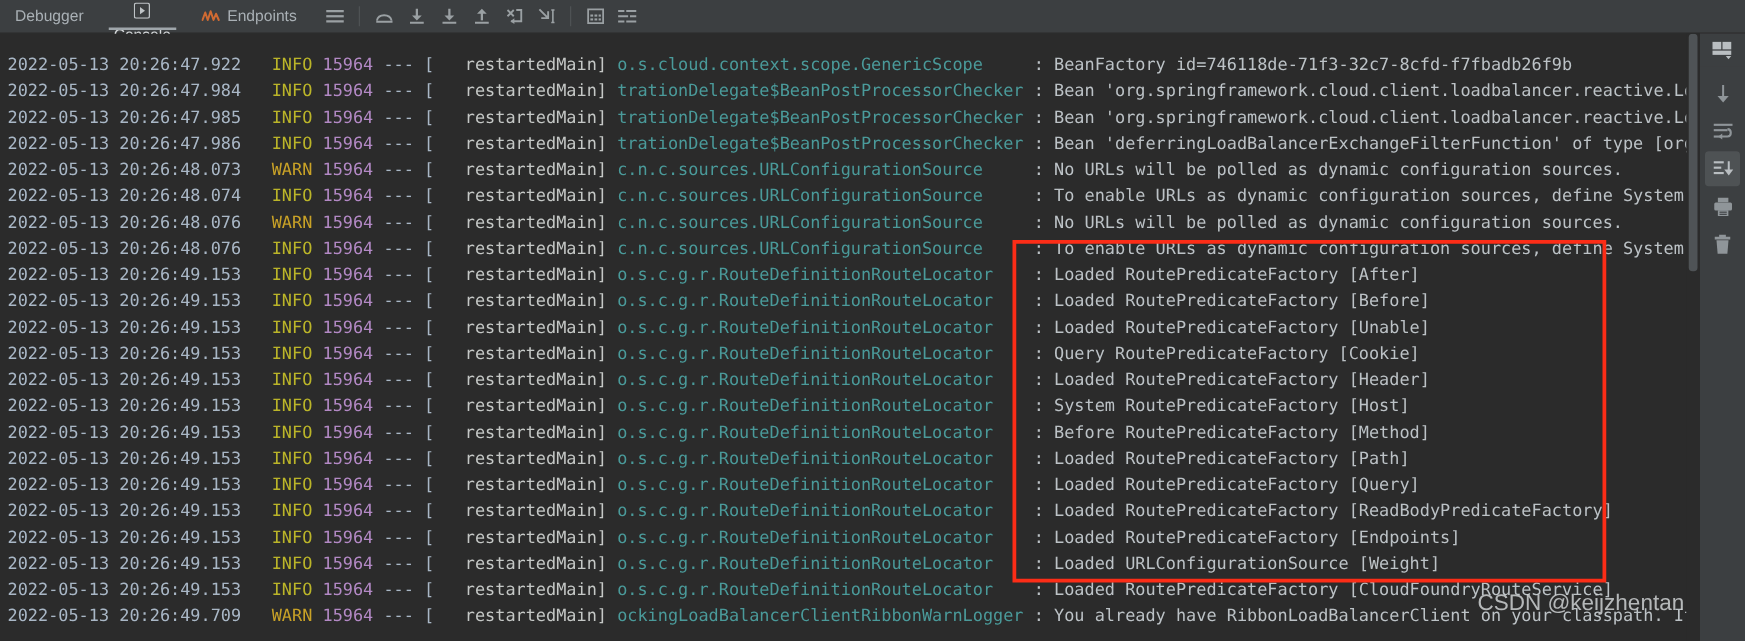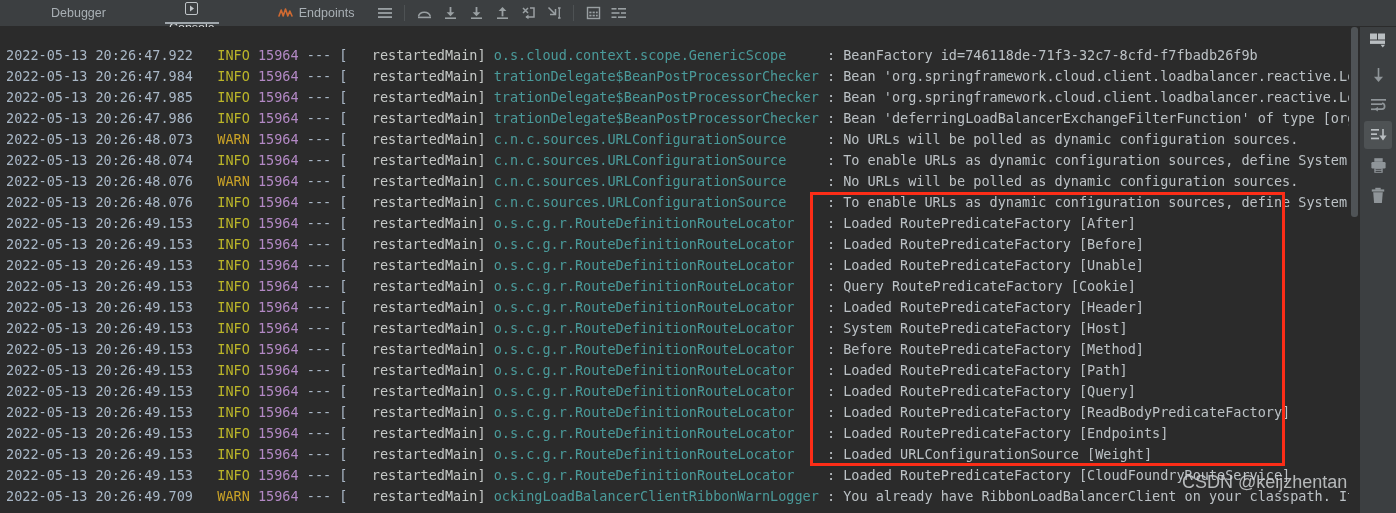--- a/index.html
+++ b/index.html
@@ -15,41 +15,41 @@
   .toolbar{
     height:26px;min-height:26px;background:#3c3f41;
     display:flex;align-items:center;
     font-family:"Liberation Sans",sans-serif;
     border-bottom:1px solid #2b2b2b;
     position:relative;
   }
   .tab{
     height:22px;display:flex;align-items:center;gap:6px;
     padding:0 12px;font-size:12.5px;color:#a9b0b5;
-    position:relative;box-sizing:border-box;margin-left:39px;
+    position:relative;box-sizing:border-box;
   }
   .tab.active{color:#d7dadc;flex-direction:column;}
   .tab.active:after{
     content:"";position:absolute;left:8px;right:8px;bottom:0;height:2px;background:#9fa6ab;
   }
   .tab .gl{display:inline-flex;align-items:center;justify-content:center;}
   .sep{width:1px;height:16px;background:#4e5254;margin:0 6px;}
   .tbtn{
     width:26px;height:22px;display:flex;align-items:center;justify-content:center;
   }
   .tbtn svg{display:block;}
 
   
   .body{flex:1;display:flex;min-height:0;position:relative;}
   .console{
     flex:1;position:relative;background:#2b2b2b;overflow:hidden;
   }
   .lines{
-    position:absolute;left:0;top:16px;right:0;
-    padding-top:2px;
+    position:absolute;left:0;top:0;right:0;
+    padding-top:15px;
   }
   .ln{
     height:21px;line-height:21px;white-space:pre;font-size:13.5px;
     padding-left:6px;box-sizing:border-box;
   }
   .c-ts{color:#a9b7c6;}
   .c-info{color:#bbb529;}
   .c-warn{color:#c9a227;}
   .c-pid{color:#b389c5;}
   .c-dash{color:#a9b7c6;}

